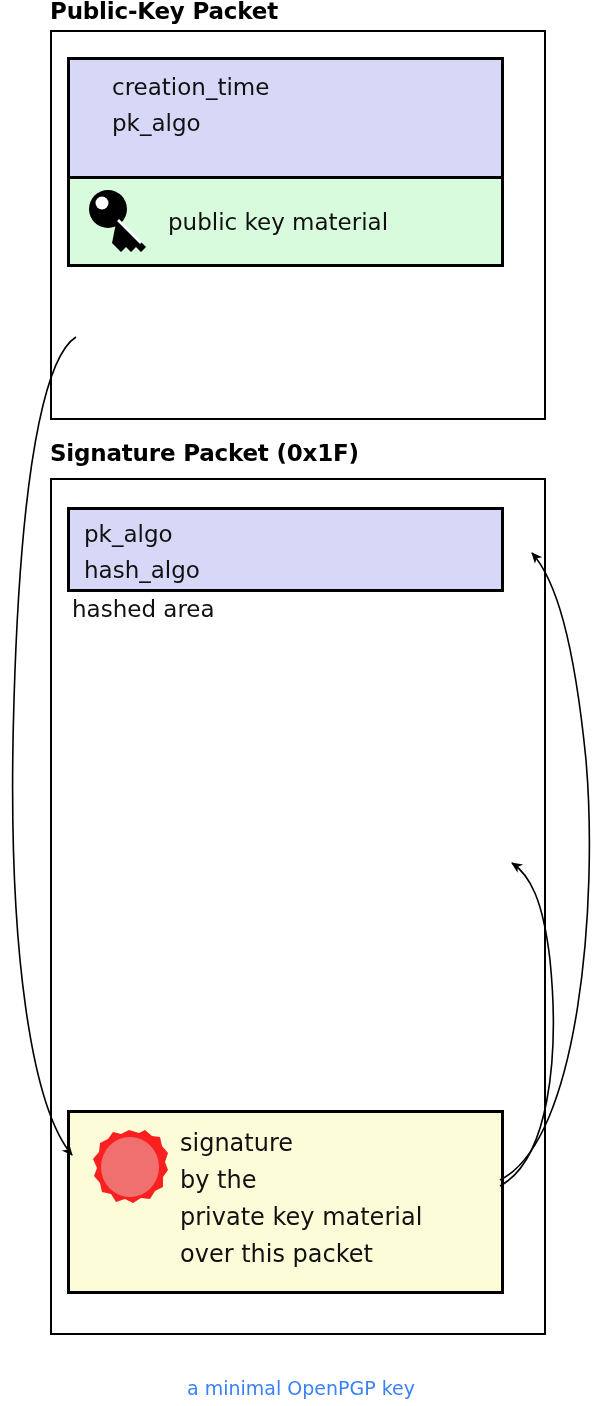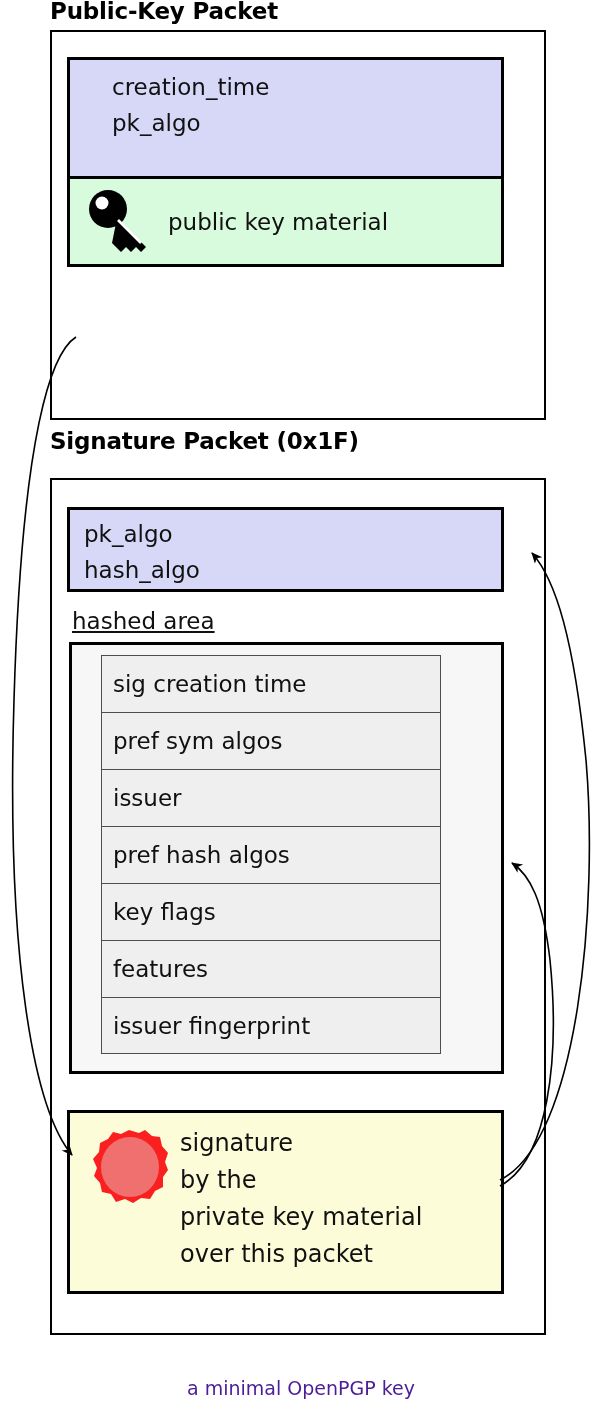--- a/index.html
+++ b/index.html
@@ -118,21 +118,21 @@
     line-height: 37px;
     color: #111111;
     white-space: pre;
   }
 
   .caption {
     position: absolute;
     width: 602px;
     text-align: center;
     font-size: 19px;
-    color: #4c1d95;
+    color: #3b82f6;
   }
 </style>
 </head>
 <body>
 
 <svg id="arrow-layer" viewBox="0 0 602 1406" width="602" height="1406">
   <defs>
     <marker id="ah" markerWidth="13" markerHeight="13" refX="10" refY="5" orient="auto" markerUnits="userSpaceOnUse">
       <path d="M0,0 L11,5 L0,10 L3,5 Z" fill="#000000"></path>
     </marker>
@@ -160,42 +160,31 @@
     <svg class="key-icon" viewBox="0 0 72 72">
       <circle cx="24" cy="22" r="19" fill="#000000"></circle>
       <circle cx="18" cy="16" r="6.5" fill="#ffffff"></circle>
       <path d="M33,31 L62,60 L57,65 L52,60 L47,65 L42,60 L37,65 L28,56 Z" fill="#000000"></path>
       <path d="M34,33 L57,56" stroke="#ffffff" stroke-width="2.6" fill="none"></path>
     </svg>
     <div class="plain-label" style="left:98px; top:30px;">public key material</div>
   </div>
 </div>
 
-<div class="section-title" style="left:50px; top:428px;">Signature Packet (0x1F)</div>
+<div class="section-title" style="left:50px; top:440px;">Signature Packet (0x1F)</div>
 
 <div class="packet-outer" style="left:50px; top:478px; width:496px; height:857px;">
 
   <div class="field-box lavender" style="left:15px; top:27px; width:437px; height:85px;">
     <div class="field-text" style="left:14px; top:6px;">pk_algo
 hash_algo</div>
   </div>
 
-  <div class="plain-label" style="left:20px; top:128px;text-decoration:underline;">hashed area</div>
+  <div class="plain-label" style="left:20px; top:116px;">hashed area</div>
 
-  <div class="hashed-container" style="left:17px; top:162px; width:435px; height:432px;">
-    <div class="subpacket-list">
-      <div class="subpacket-row">sig creation time</div>
-      <div class="subpacket-row">pref sym algos</div>
-      <div class="subpacket-row">issuer</div>
-      <div class="subpacket-row">pref hash algos</div>
-      <div class="subpacket-row">key flags</div>
-      <div class="subpacket-row">features</div>
-      <div class="subpacket-row">issuer fingerprint</div>
-    </div>
-  </div>
 
   <div class="field-box yellow" style="left:15px; top:630px; width:437px; height:184px;padding-left:9px;">
     <svg class="seal-icon" viewBox="0 0 84 84">
       <path d="M42,3 L52,6 L58,3 L65,9 L73,10 L75,19 L81,26 L78,35 L81,43
                L76,50 L76,60 L68,64 L63,72 L54,71 L46,76 L38,72 L29,75
                L24,67 L15,65 L13,56 L7,49 L10,41 L6,32 L12,25 L13,16
                L21,12 L26,5 L34,7 Z" fill="#fa2020"></path>
       <ellipse cx="43" cy="40" rx="29" ry="30" fill="#f07070"></ellipse>
     </svg>
     <div class="sig-text">signature

